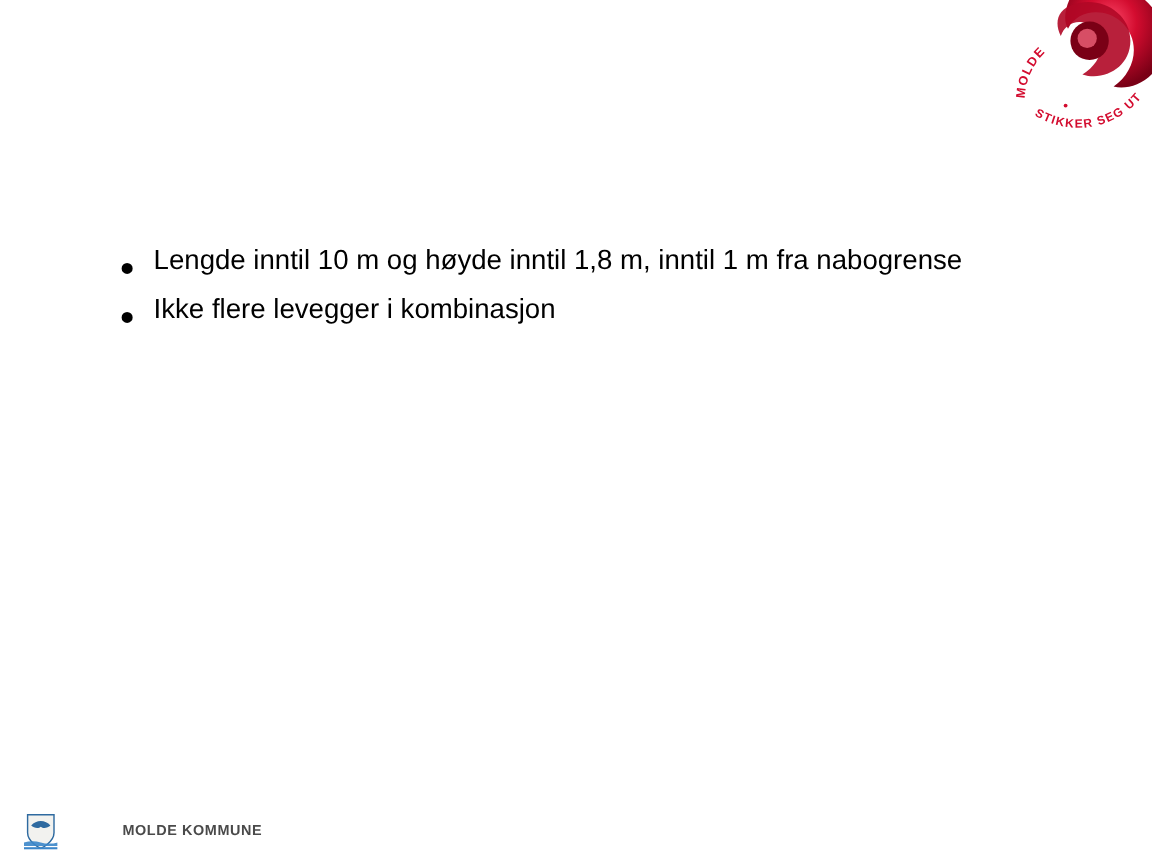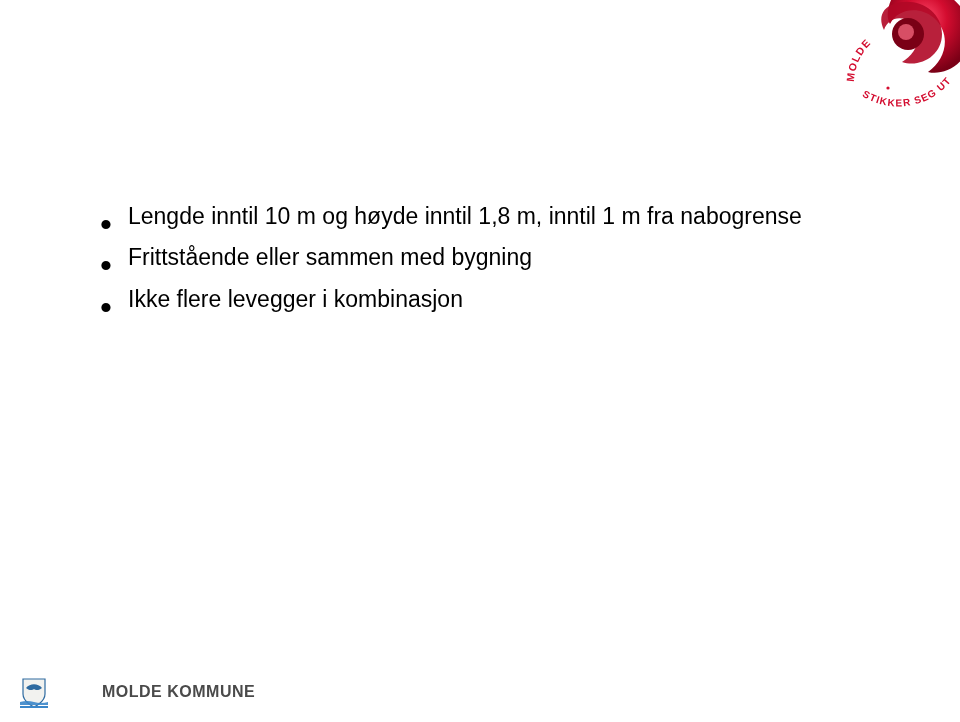--- a/index.html
+++ b/index.html
@@ -70,21 +70,21 @@
     left: 20px;
     display: flex;
     align-items: center;
     gap: 8px;
   }
   .crest {
     width: 28px;
     height: 32px;
   }
   .footer-text {
-    font-size: 16px;
+    font-size: 12px;
     font-weight: 700;
     letter-spacing: 0.5px;
     color: #4a4a4a;
     padding-left: 46px;
   }
 </style>
 </head>
 <body>
 
 <div class="slide">
@@ -123,21 +123,20 @@
         <textPath href="#arcBot" startOffset="0">STIKKER SEG UT</textPath>
       </text>
       <circle cx="64" cy="114" r="1.6" fill="#d30c2f"></circle>
     </svg>
   </div>
 
 
   <div class="bullets">
     <ul>
       <li><span>Lengde inntil 10 m og høyde inntil 1,8 m, inntil 1 m fra nabogrense</span></li>
-      <li><span>Frittstående eller sammen med bygning</span></li>
       <li><span>Ikke flere levegger i kombinasjon</span></li>
     </ul>
   </div>
 
   <div class="footer-logo">
     <span class="crest">
       <svg viewBox="0 0 28 32" width="28" height="32">
 
         <path d="M3 3 H25 V18 C25 26 14 31 14 31 C14 31 3 26 3 18 Z" fill="#f2f2ef" stroke="#2e6aa0" stroke-width="1.2"></path>
 

